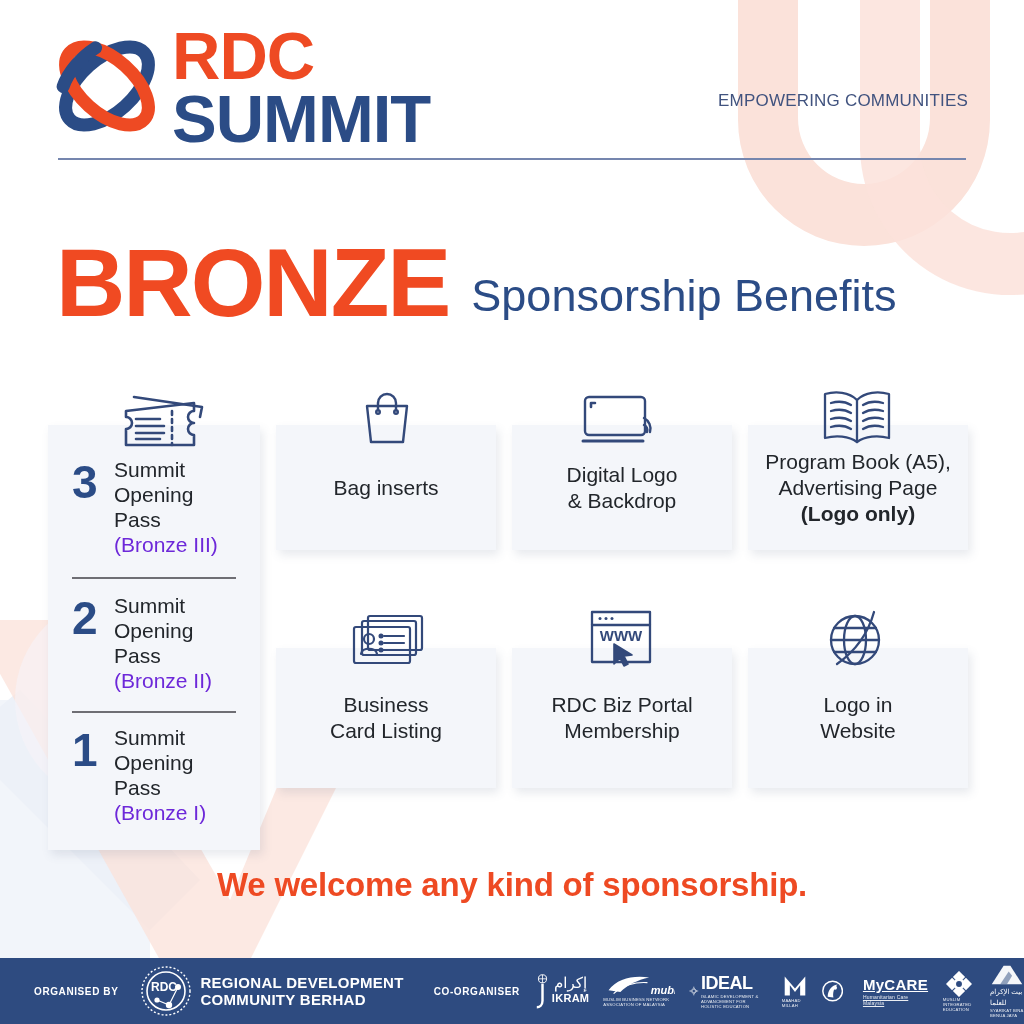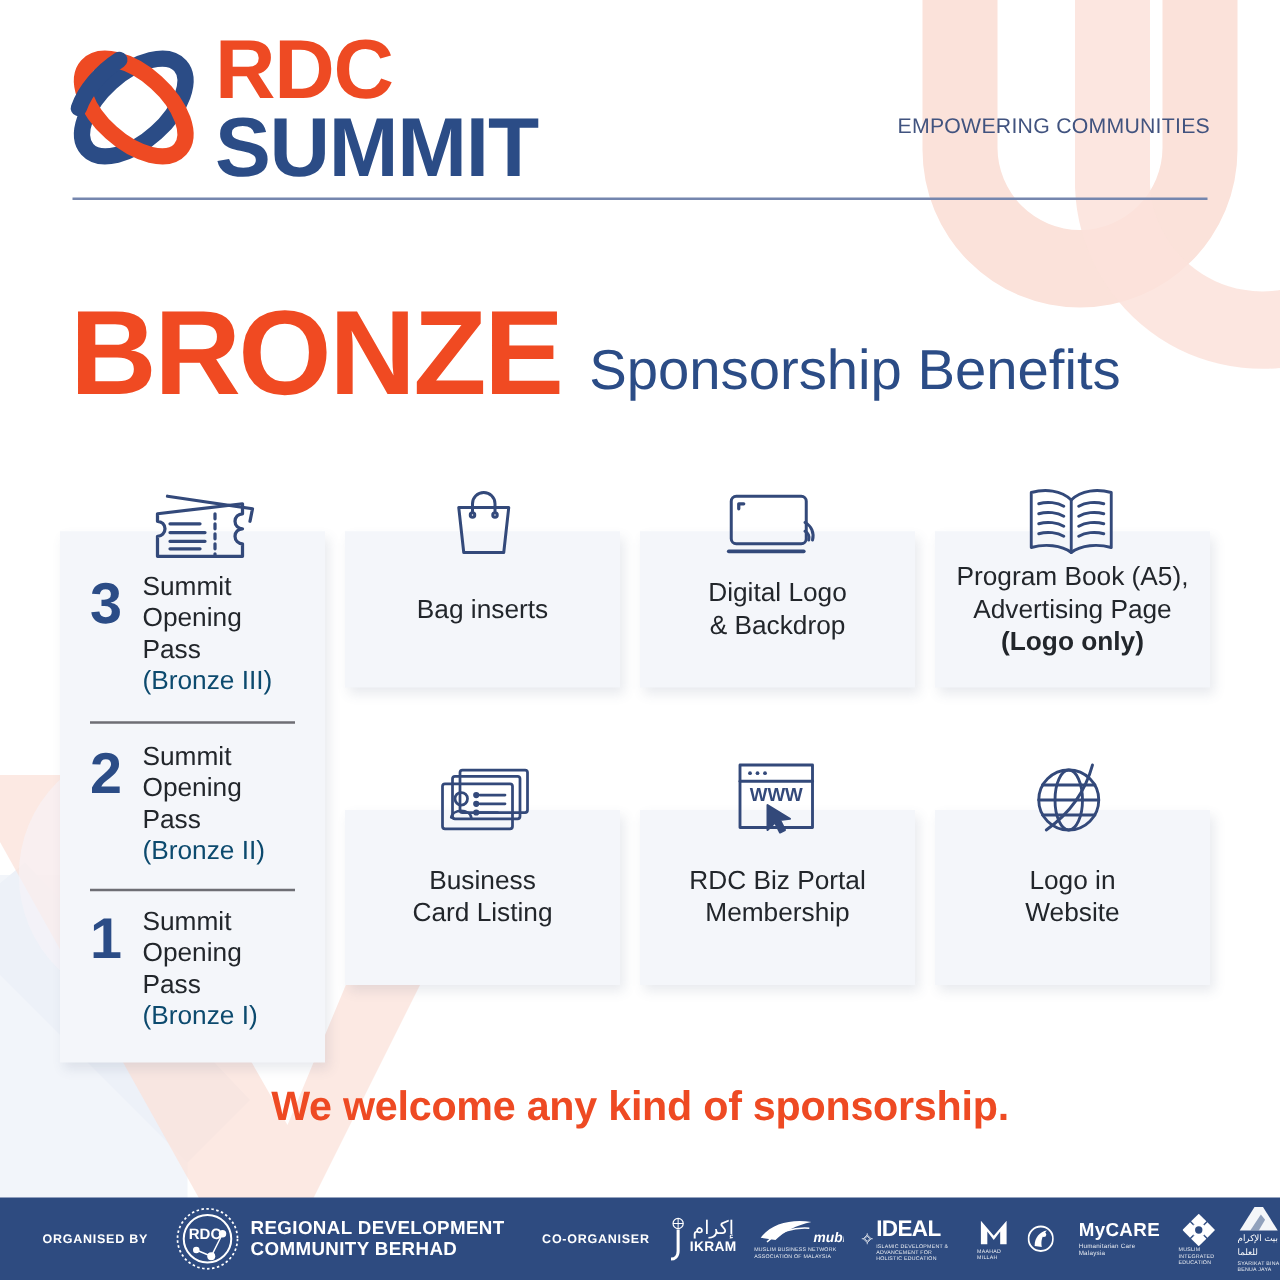--- a/index.html
+++ b/index.html
@@ -60,21 +60,21 @@
     padding-left:24px;
   }
   .tier-1{ top:32px; }
   .tier-2{ top:168px; }
   .tier-3{ top:300px; }
   .tier-num{
     font-size:46px; font-weight:bold; color:#2B4C86; line-height:46px;
     width:42px; flex:0 0 42px; padding-top:2px;
   }
   .tier-txt{ font-size:21px; color:#22262B; line-height:25px; }
-  .tier-txt .bronze{ color:#0c4a6e; display:block; }
+  .tier-txt .bronze{ color:#6d28d9; display:block; }
   .tier-div{
     position:absolute; left:24px; width:164px; height:2px; background:#6E6E74;
   }
   .tier-div-1{ top:152px; }
   .tier-div-2{ top:286px; }
 
   
   .card{
     position:absolute; background:#F4F6FA; z-index:2;
     display:flex; align-items:center; justify-content:center;
@@ -401,21 +401,21 @@
         </svg>
         <span class="f-logo-sub">MAAHAD MILLAH</span>
       </div>
 
       <div class="f-logo">
         <svg viewBox="0 0 26 26" width="22" height="22">
           <circle cx="13" cy="13" r="12" fill="none" stroke="#fff" stroke-width="1.8"></circle>
           <path d="M7 20 C7 12 12 6 19 5 C14 10 13 16 14 21 Z" fill="#fff"></path>
           <circle cx="16" cy="9" r="2.4" fill="#fff"></circle>
         </svg>
-        <div style="margin-left:20px;">
+        <div style="margin-left:20px;text-decoration:underline;">
           <span class="f-logo-name" style="font-size:15px;">MyCARE</span>
           <span class="f-logo-sub" style="font-size:5px;">Humanitarian Care Malaysia</span>
         </div>
       </div>
 
       <div class="f-logo" style="flex-direction:column;align-items:center;">
         <svg viewBox="0 0 30 30" width="26" height="26">
           <g fill="#fff">
             <rect x="10" y="2" width="10" height="10" transform="rotate(45 15 7)"></rect>
             <rect x="10" y="18" width="10" height="10" transform="rotate(45 15 23)"></rect>

